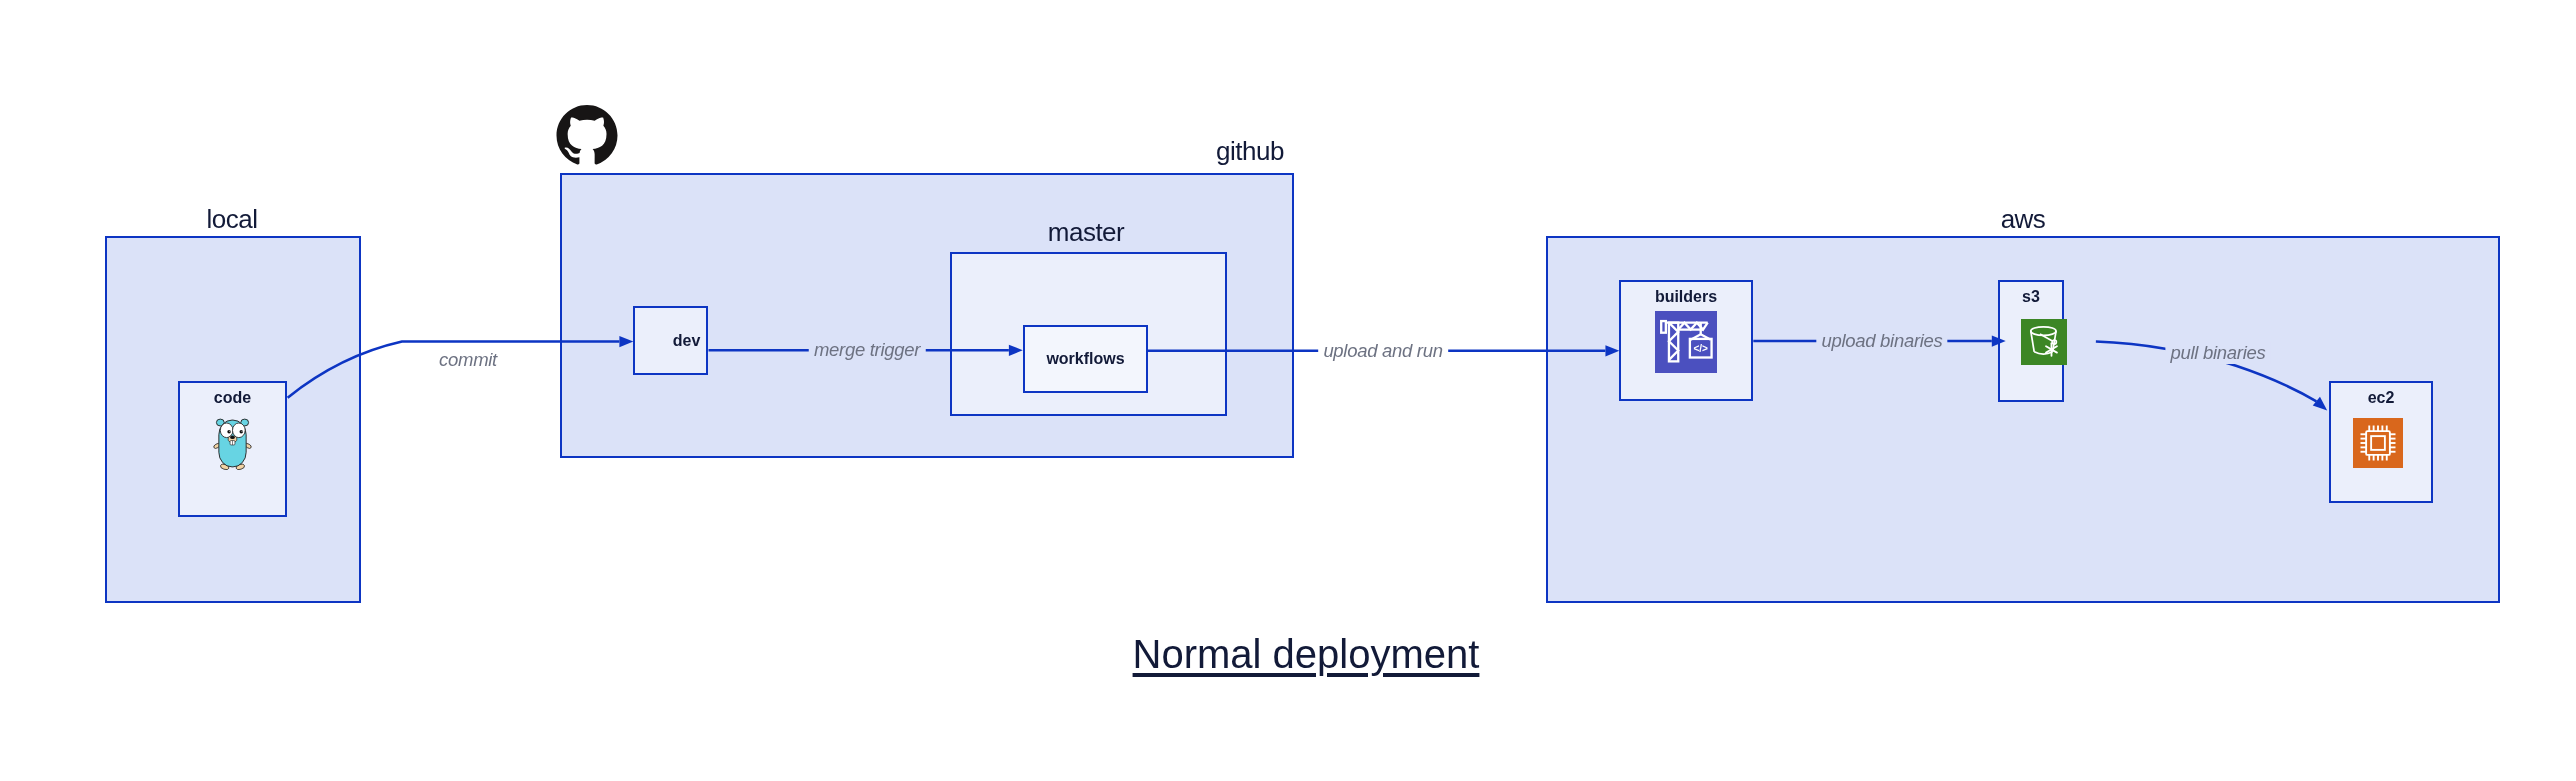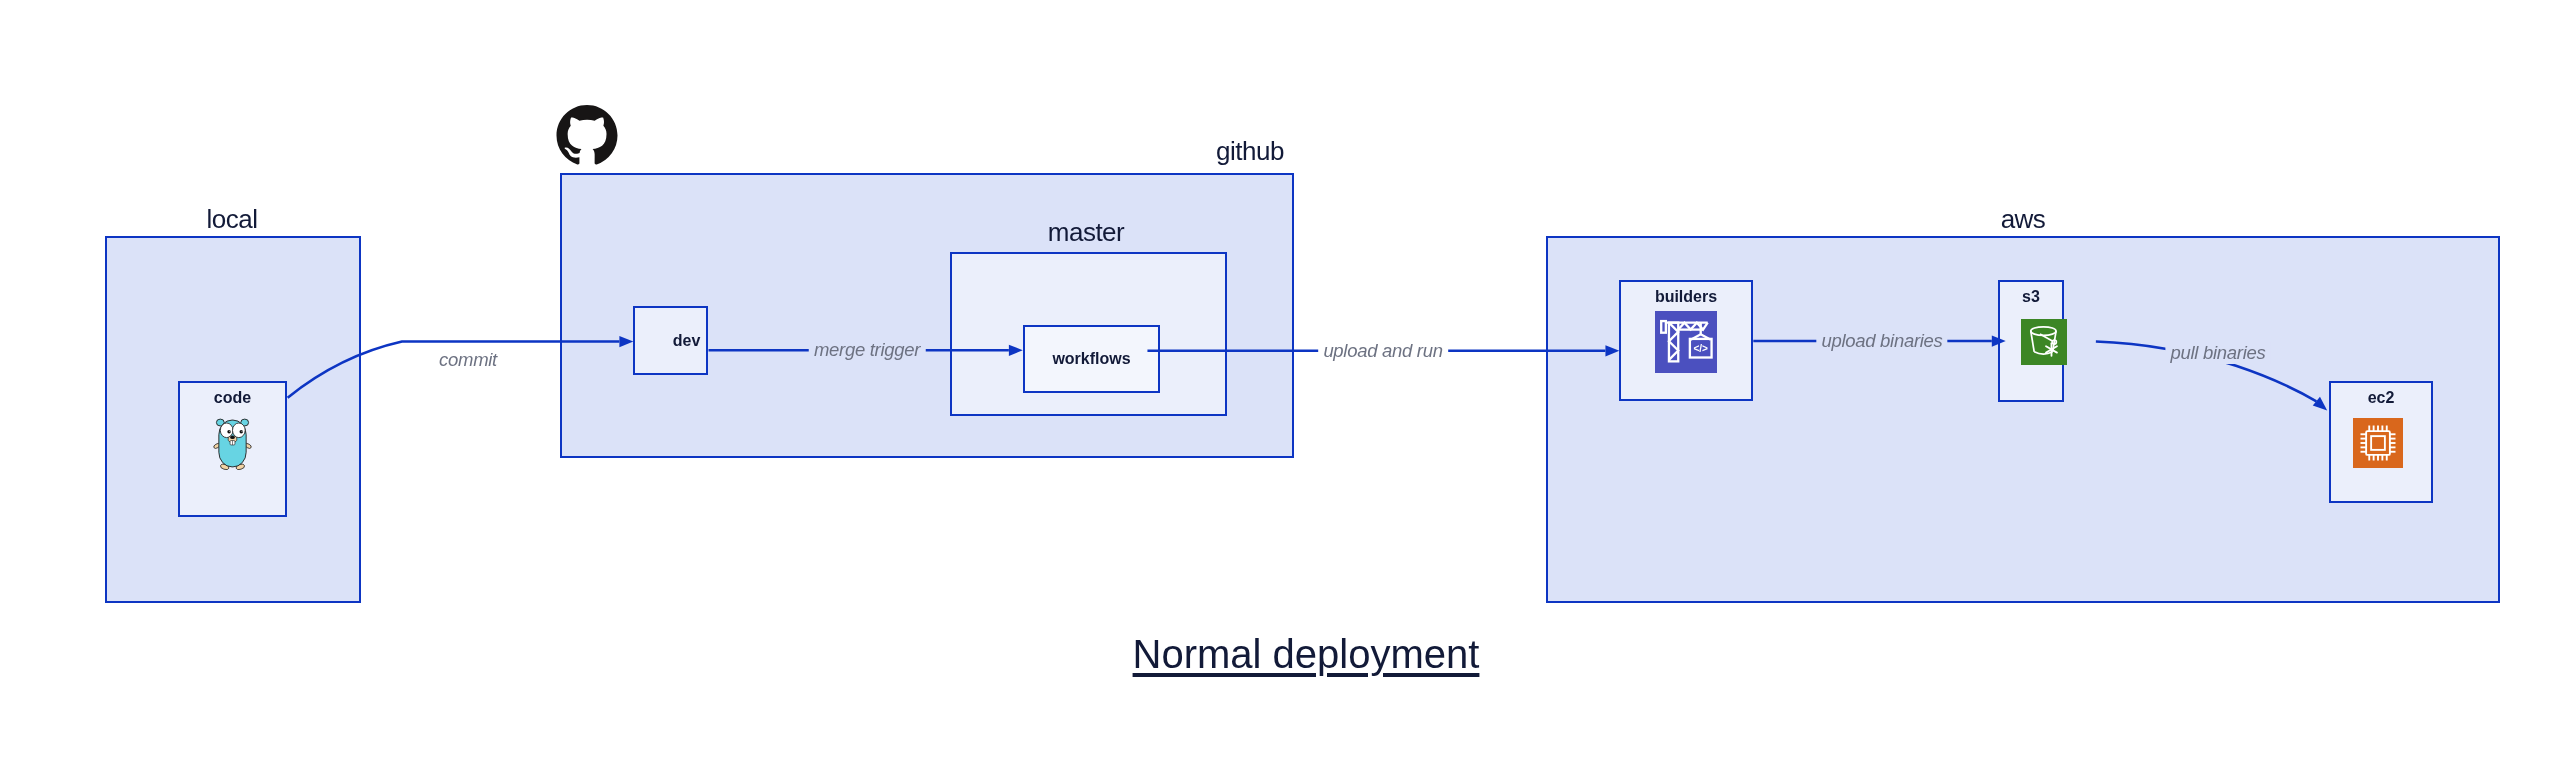--- a/index.html
+++ b/index.html
@@ -82,21 +82,21 @@
         <rect x="35" y="52" width="10" height="9" rx="2" fill="#ffffff" style="stroke:var(--gopher-outline);" stroke-width="1.4"></rect>
         <line x1="40" y1="52" x2="40" y2="61" style="stroke:var(--gopher-outline);" stroke-width="1.2"></line>
       </svg>
     </span>
   </div>
 
   <div class="node-box flex-center" style="left:633px;top:306px;width:75px;height:69px;">
     <span class="node-title-inline">dev</span>
   </div>
 
-  <div class="subnode-box" style="left:1023px;top:325px;width:137px;height:68px;">
+  <div class="subnode-box" style="left:1023px;top:325px;width:125px;height:68px;">
     <span class="node-title-inline">workflows</span>
   </div>
 
   <div class="node-box" style="left:1619px;top:280px;width:134px;height:121px;">
     <div class="node-title">builders</div>
     <span class="icon-abs" style="left:34px;top:29px;">
       <svg width="62" height="62" viewBox="0 0 80 80" aria-hidden="true">
         <rect x="0" y="0" width="80" height="80" style="fill:var(--builders-icon-bg);"></rect>
         <g stroke="#ffffff" stroke-width="3" fill="none">
           <rect x="8" y="13" width="6" height="15"></rect>

